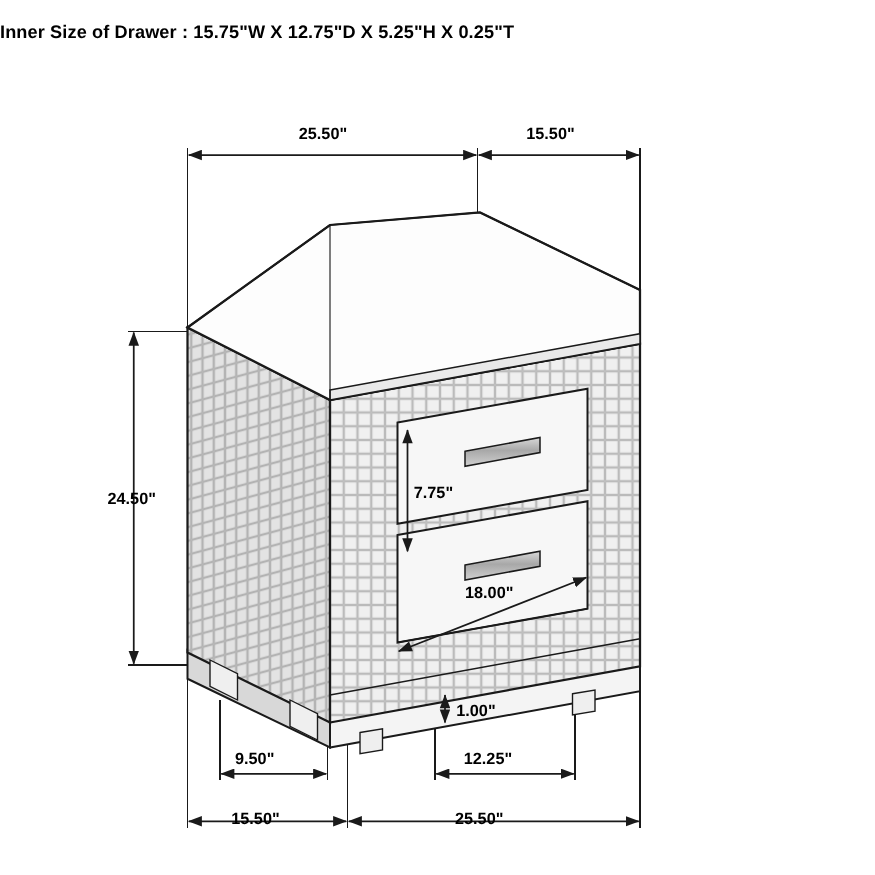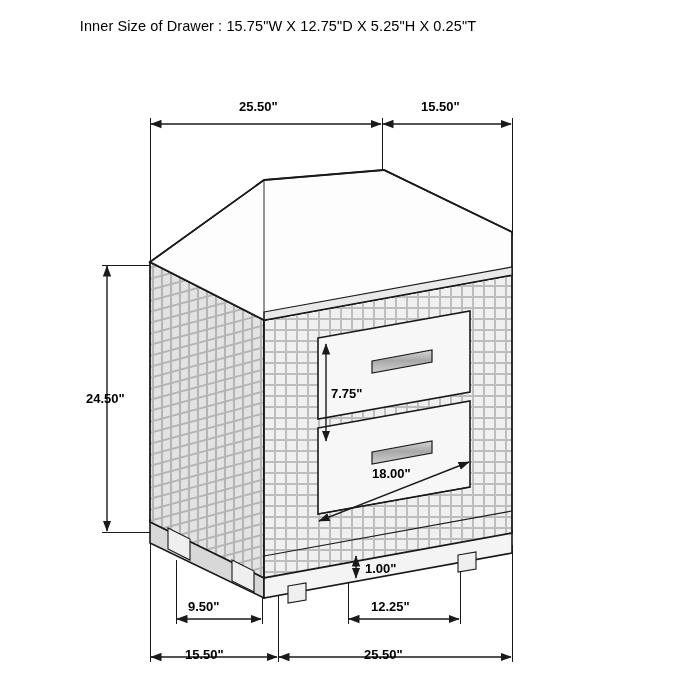--- a/index.html
+++ b/index.html
@@ -18,23 +18,22 @@
   #page {
     position: relative;
     width: 700px;
     height: 700px;
   }
   #title {
     position: absolute;
     top: 18px;
     left: 0;
     width: 556px;
-    text-align: center;
     font-size: 14.5px;
-    font-weight: normal;
+    font-weight: bold;
     letter-spacing: 0.1px;
   }
   #diagram {
     position: absolute;
     top: 0;
     left: 0;
   }
   .dimlabel {
     position: absolute;
     font-size: 13px;

